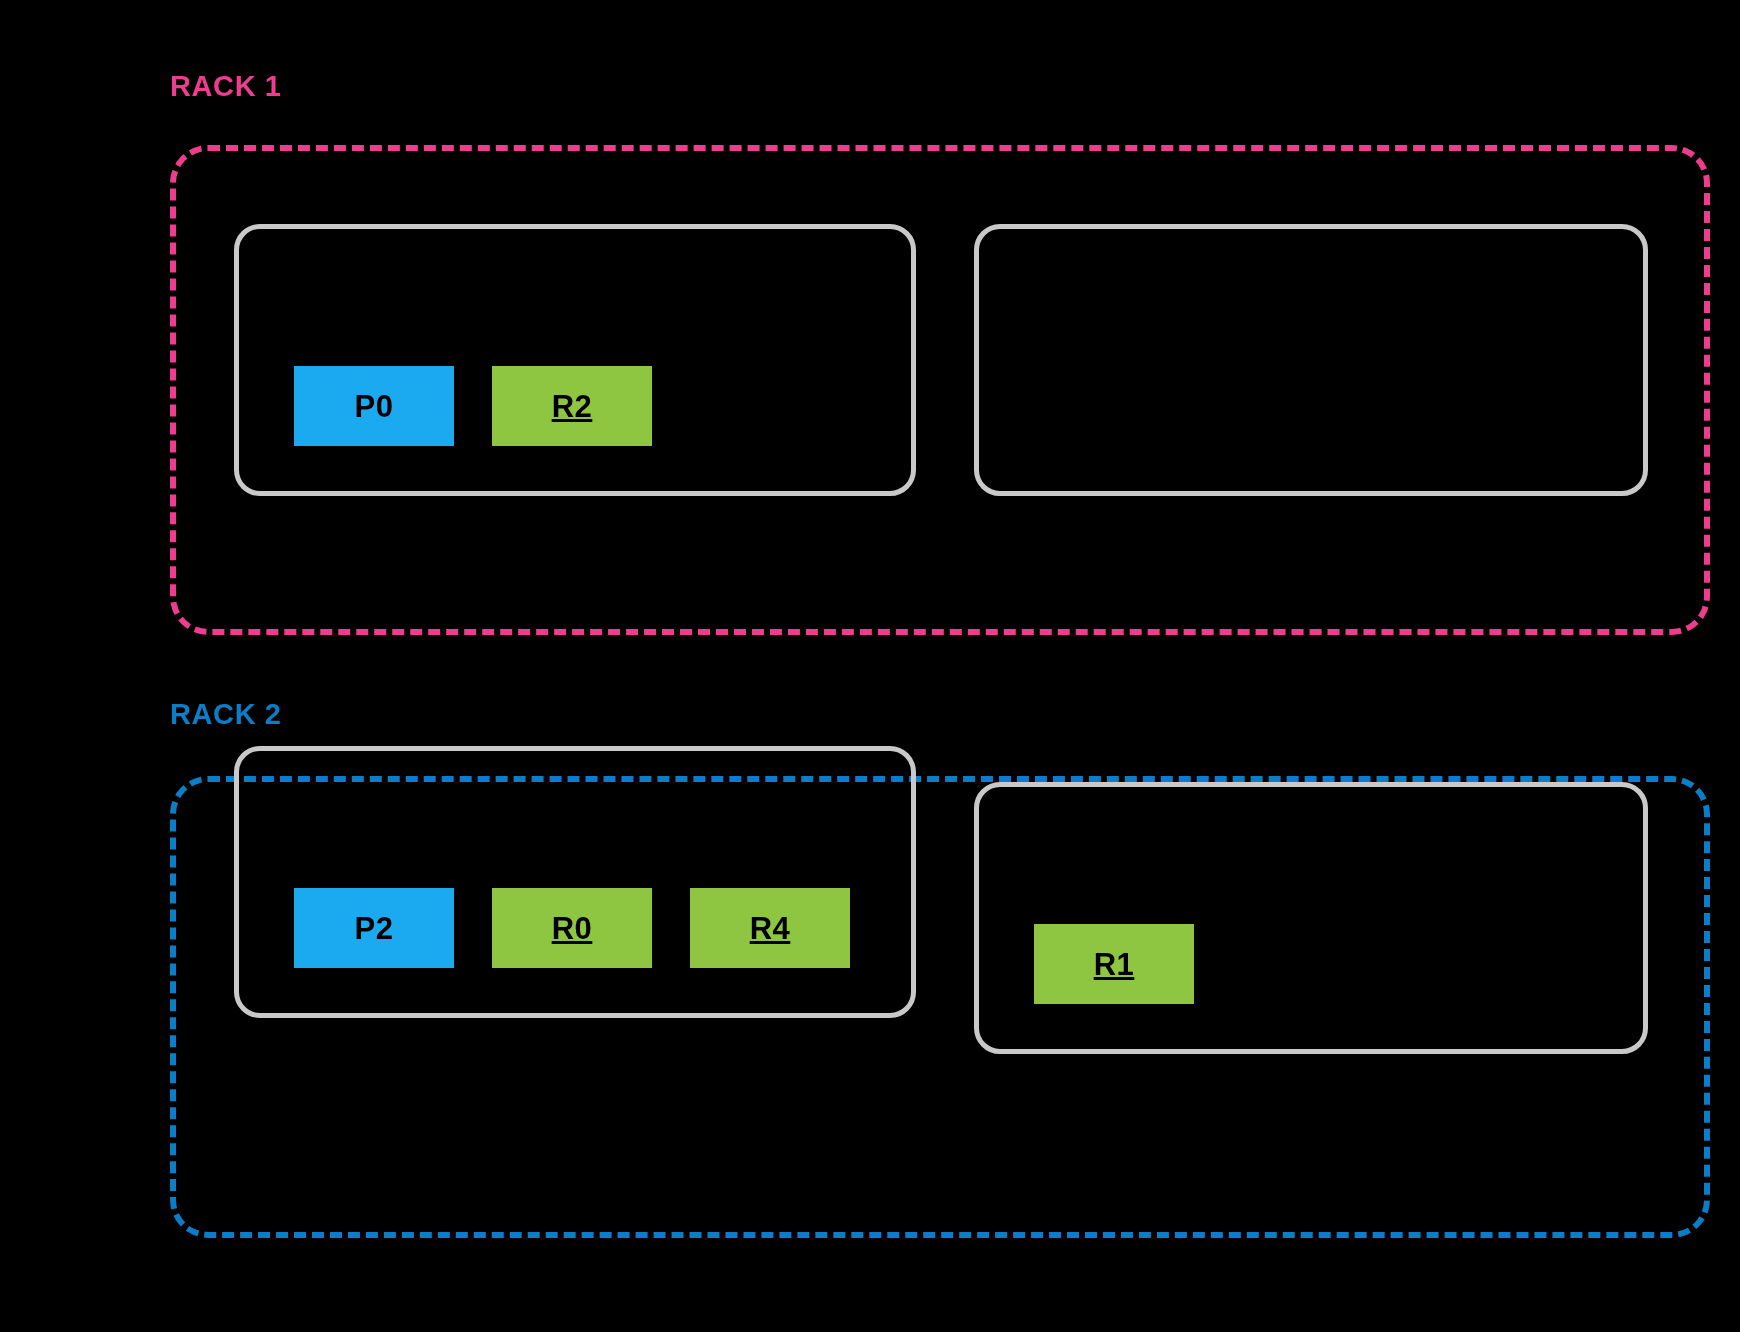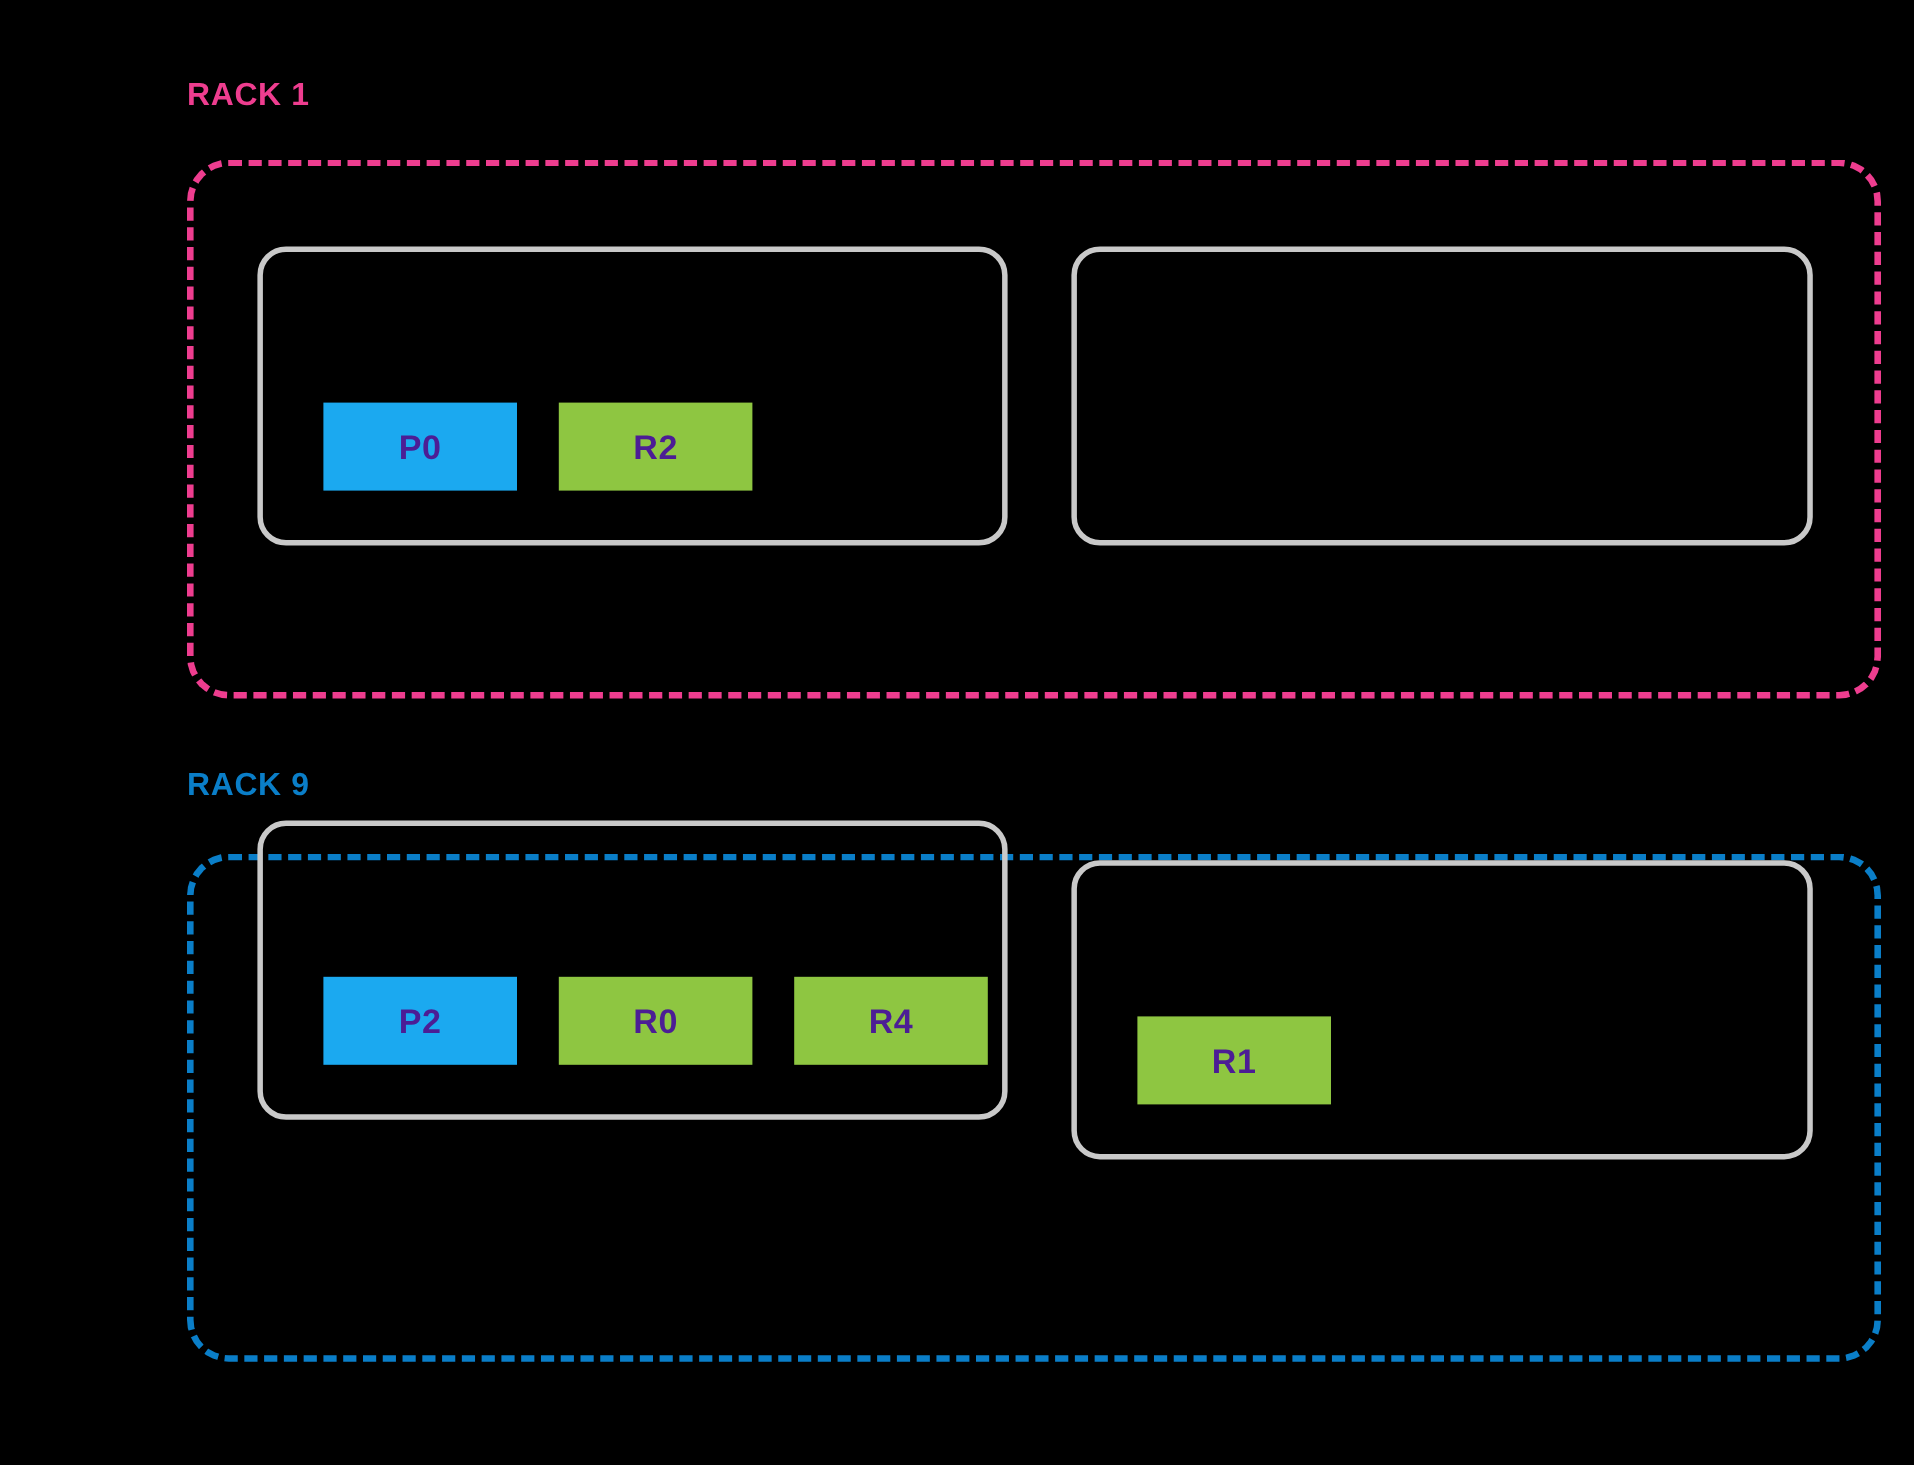--- a/index.html
+++ b/index.html
@@ -62,36 +62,36 @@
     bottom: 45px;
     display: flex;
     flex-direction: row;
     align-items: flex-end;
     padding-left: 55px;
     gap: 38px;
     box-sizing: border-box;
   }
 
   .cell {
-    width: 176px;
+    width: 160px;
     height: 80px;
     display: flex;
     align-items: center;
     justify-content: center;
     font-size: 31px;
     font-weight: bold;
-    color: #4c1d95;
+    color: #000000;
     letter-spacing: 0.5px;
     line-height: 1;
     box-sizing: border-box;
     user-select: none;
   }
 
   .cell.partition { background: #1ba9f0; }
-  .cell.replica   { background: #8ec641; }
+  .cell.replica   { background: #8ec641; text-decoration: underline; }
 </style>
 </head>
 <body>
 
 <div id="canvas">
 
   <div class="rack-group">
 
     <div class="rack-label" style="left:122px; top:72px; color:#ee3d8f;">RACK 1</div>
 
@@ -106,21 +106,21 @@
 
     <div class="node" style="left:926px; top:224px; width:674px; height:272px;">
       <div class="node-cells">
       </div>
     </div>
 
   </div>
 
   <div class="rack-group">
 
-    <div class="rack-label" style="left:122px; top:700px; color:#0a7ec8;">RACK 9</div>
+    <div class="rack-label" style="left:122px; top:700px; color:#0a7ec8;">RACK 2</div>
 
     <div class="rack-boundary" style="left:122px; top:776px; width:1540px; height:462px; border-color:#0a7ec8;"></div>
 
     <div class="node" style="left:186px; top:746px; width:682px; height:272px;">
       <div class="node-cells">
         <div class="cell partition">P2</div>
         <div class="cell replica">R0</div>
         <div class="cell replica">R4</div>
       </div>
     </div>

